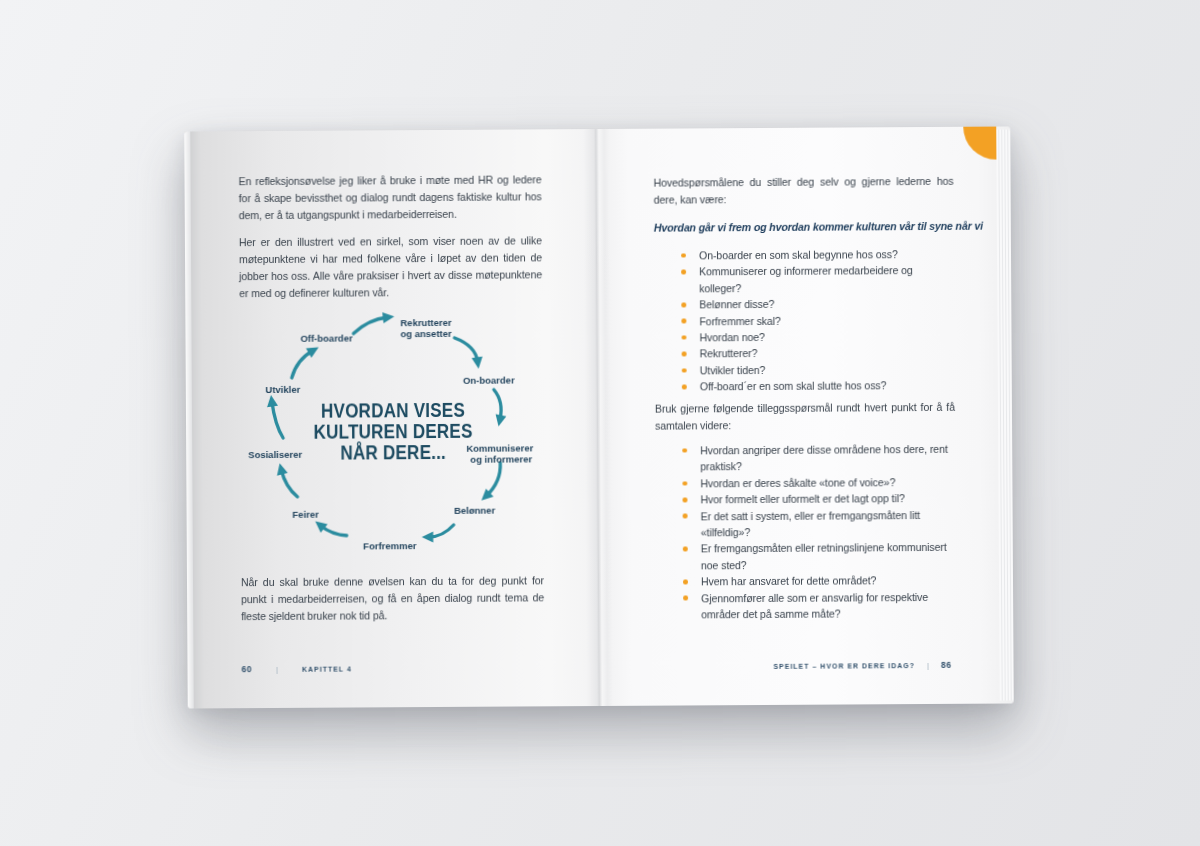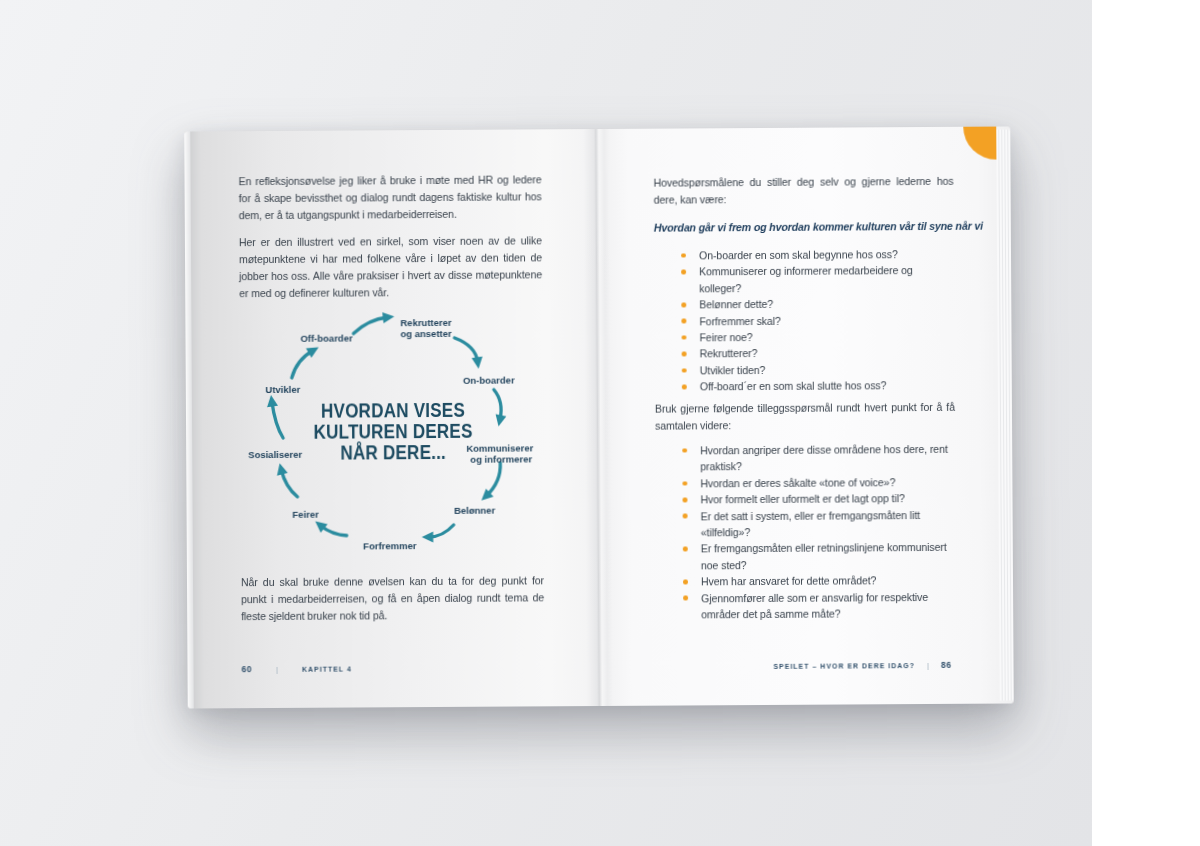--- a/index.html
+++ b/index.html
@@ -1,21 +1,21 @@
 <!DOCTYPE html>
 <html style="--accent-orange: #F3A124; --arrow-teal: #2B8C9F; --label-navy: #24455E; --display-navy: #1D4B61; --heading-navy: #1E3D5C; --body-text: #3A434D; --footer-navy: #31506B;"><head>
 <meta charset="utf-8">
 <style>
   html,body{margin:0;padding:0;}
   body{
     width:1200px;height:846px;overflow:hidden;
     font-family:"Liberation Sans",sans-serif;
   }
   .scene{
-    position:relative;width:1092px;height:846px;
+    position:relative;width:1200px;height:846px;
     background:linear-gradient(115deg,#f2f3f5 0%,#eaebed 45%,#e3e4e7 100%);
   }
   .book{
     position:absolute;left:186px;top:129px;width:826px;height:577px;
     transform:rotate(-0.35deg);
     filter:drop-shadow(0 24px 26px rgba(70,75,85,.32)) drop-shadow(0 5px 9px rgba(70,75,85,.16));
   }
   .page{position:absolute;top:0;bottom:0;}
   .page-left{
     left:0;width:411px;border-radius:3px 0 0 3px;
@@ -150,23 +150,23 @@
 
     <div class="page page-right">
       <div class="corner-tab"></div>
 
       <p class="body-text rp-intro">Hovedspørsmålene du stiller deg selv og gjerne lederne hos dere, kan være:</p>
       <p class="lead-question">Hvordan går vi frem og hvordan kommer kulturen vår til syne når vi</p>
 
       <ul class="bullets list1">
           <li><span class="dot"></span><span class="li-text">On-boarder en som skal begynne hos oss?</span></li>
           <li><span class="dot"></span><span class="li-text">Kommuniserer og informerer medarbeidere og kolleger?</span></li>
-          <li><span class="dot"></span><span class="li-text">Belønner dette?</span></li>
+          <li><span class="dot"></span><span class="li-text">Belønner disse?</span></li>
           <li><span class="dot"></span><span class="li-text">Forfremmer skal?</span></li>
-          <li><span class="dot"></span><span class="li-text">Feirer noe?</span></li>
+          <li><span class="dot"></span><span class="li-text">Hvordan noe?</span></li>
           <li><span class="dot"></span><span class="li-text">Rekrutterer?</span></li>
           <li><span class="dot"></span><span class="li-text">Utvikler tiden?</span></li>
           <li><span class="dot"></span><span class="li-text">Off-board´er en som skal slutte hos oss?</span></li>
         </ul>
 
       <p class="body-text rp-followup">Bruk gjerne følgende tilleggsspørsmål rundt hvert punkt for å få samtalen videre:</p>
 
       <ul class="bullets list2">
           <li><span class="dot"></span><span class="li-text">Hvordan angriper dere disse områdene hos dere, rent praktisk?</span></li>
           <li><span class="dot"></span><span class="li-text">Hvordan er deres såkalte «tone of voice»?</span></li>

